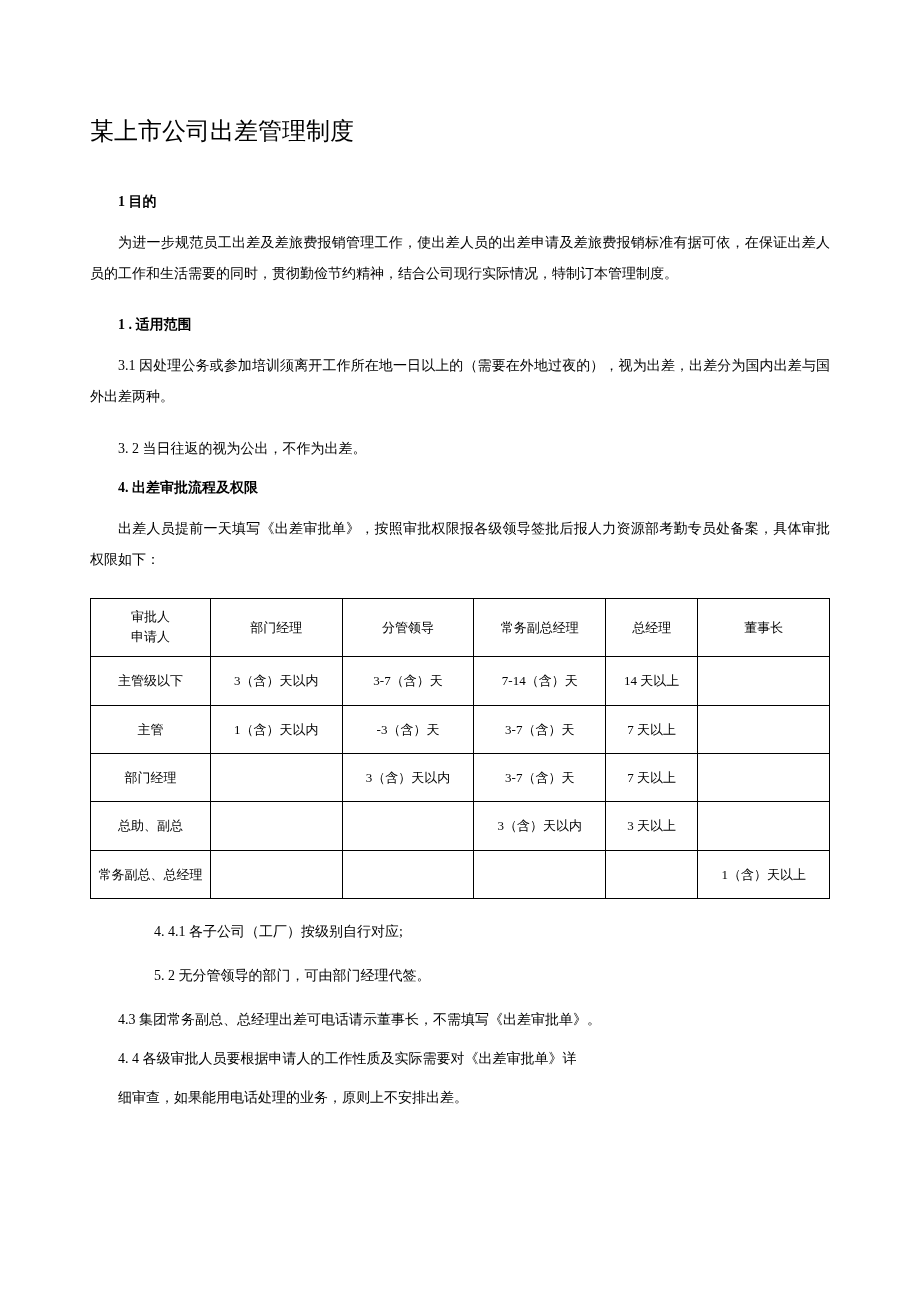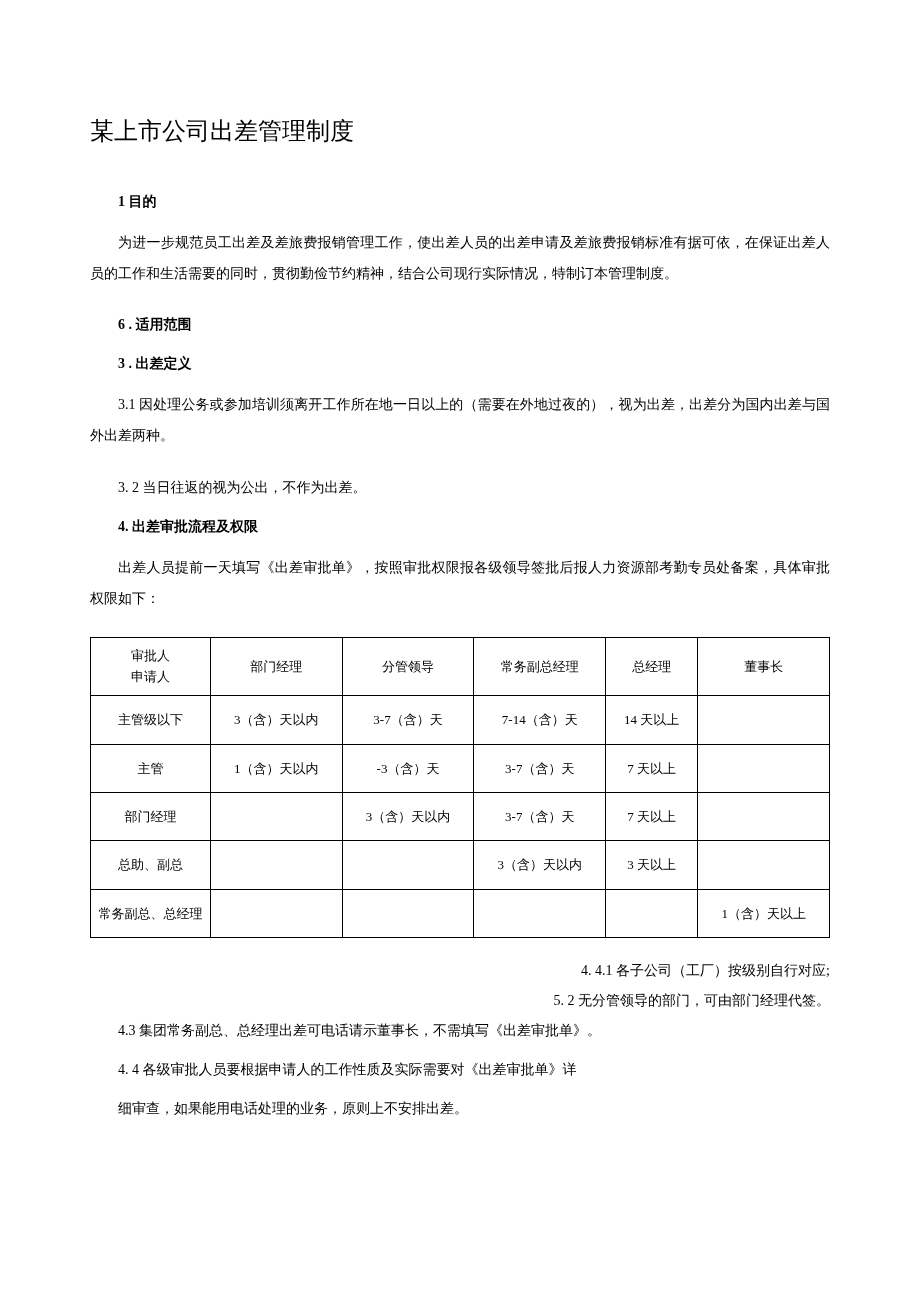--- a/index.html
+++ b/index.html
@@ -63,22 +63,21 @@
     .header-split {
       line-height: 1.6;
       padding: 8px 4px;
     }
     .header-split div {
       white-space: nowrap;
     }
     .note-line {
       padding-left: 64px;
       line-height: 2;
-      margin: 2px 0;
-      text-align: right;
+      margin: 16px 0;
     }
     .note-line-indent {
       padding-left: 28px;
       line-height: 2;
       margin: 2px 0 10px 0;
     }
     .note-para {
       text-indent: 2em;
       margin: 8px 0;
       line-height: 2.2;
@@ -91,23 +90,22 @@
   </style>
 </head>
 <body>
 
 <div class="page">
   <h1 class="title">某上市公司出差管理制度</h1>
 
   <div class="section-heading">1 目的</div>
   <p class="para">为进一步规范员工出差及差旅费报销管理工作，使出差人员的出差申请及差旅费报销标准有据可依，在保证出差人员的工作和生活需要的同时，贯彻勤俭节约精神，结合公司现行实际情况，特制订本管理制度。</p>
 
-  <div class="section-heading">6 . 适用范围</div>
+  <div class="section-heading">1 . 适用范围</div>
 
-  <div class="section-heading">3 . 出差定义</div>
   <p class="para">3.1 因处理公务或参加培训须离开工作所在地一日以上的（需要在外地过夜的），视为出差，出差分为国内出差与国外出差两种。</p>
   <p class="para-tight">3. 2 当日往返的视为公出，不作为出差。</p>
 
   <div class="section-heading">4. 出差审批流程及权限</div>
   <p class="para">出差人员提前一天填写《出差审批单》，按照审批权限报各级领导签批后报人力资源部考勤专员处备案，具体审批权限如下：</p>
 
   <table>
     <thead>
       <tr>
         <th class="first-col header-split">

